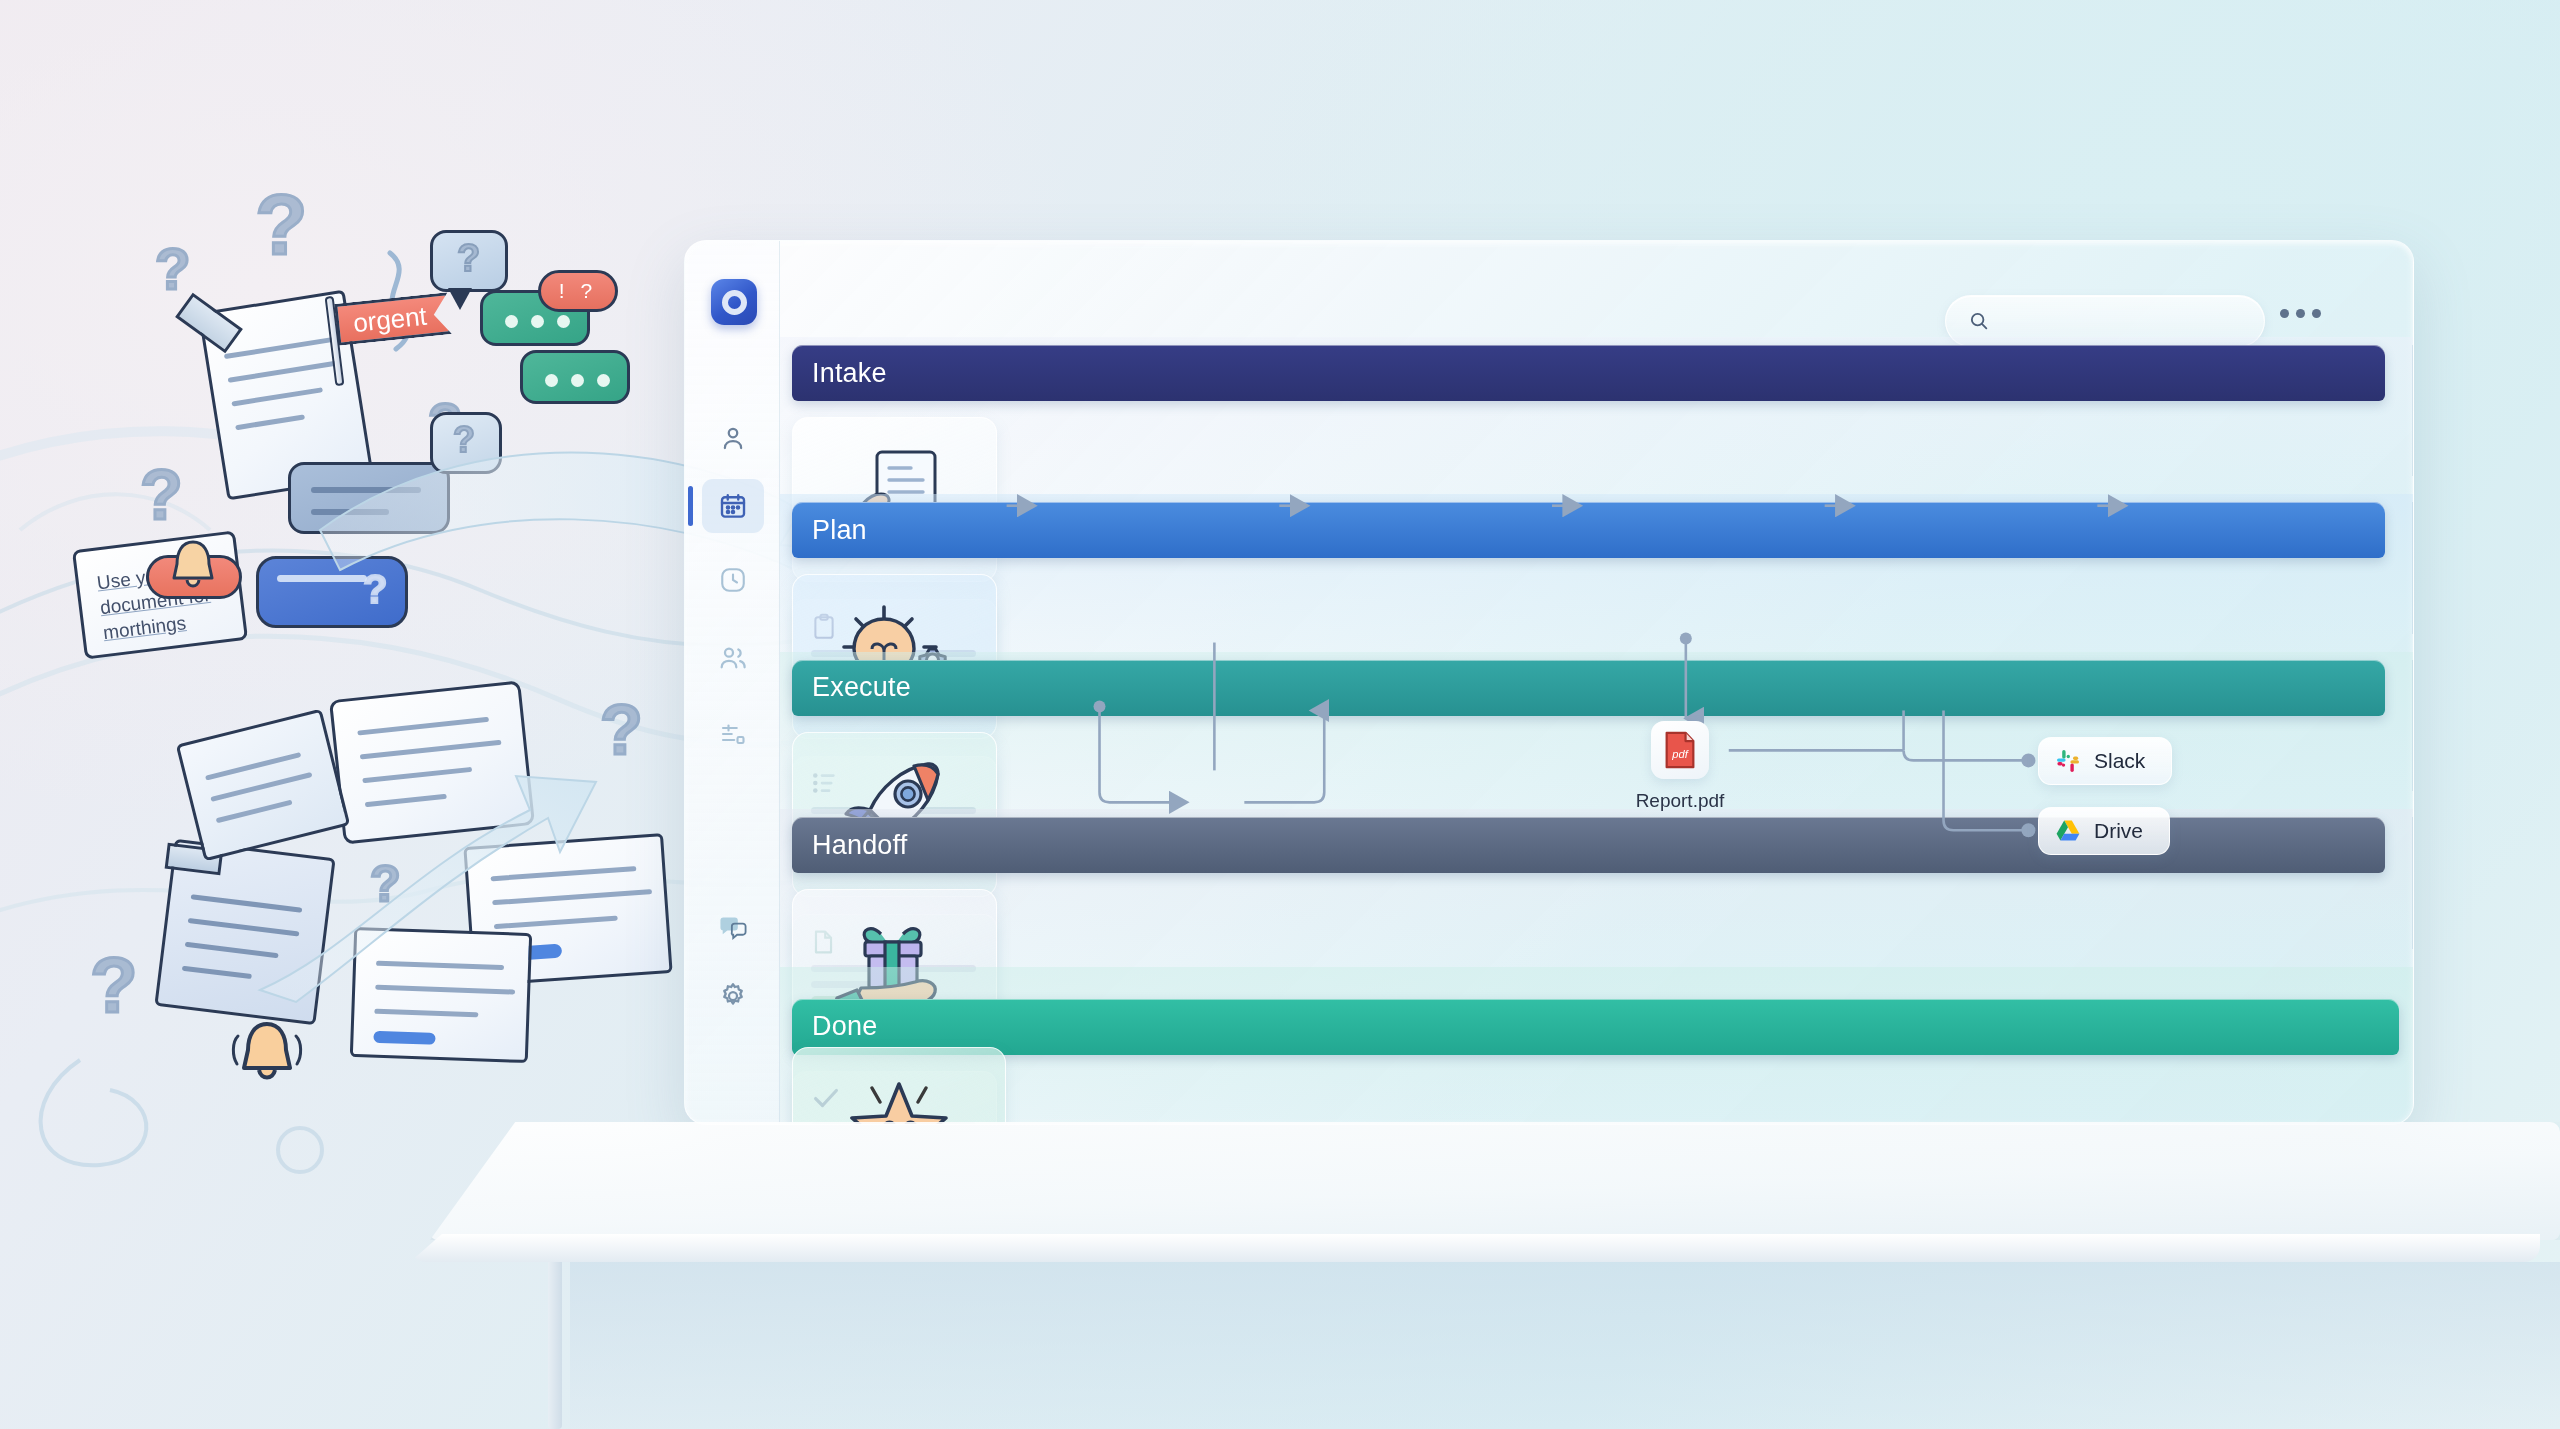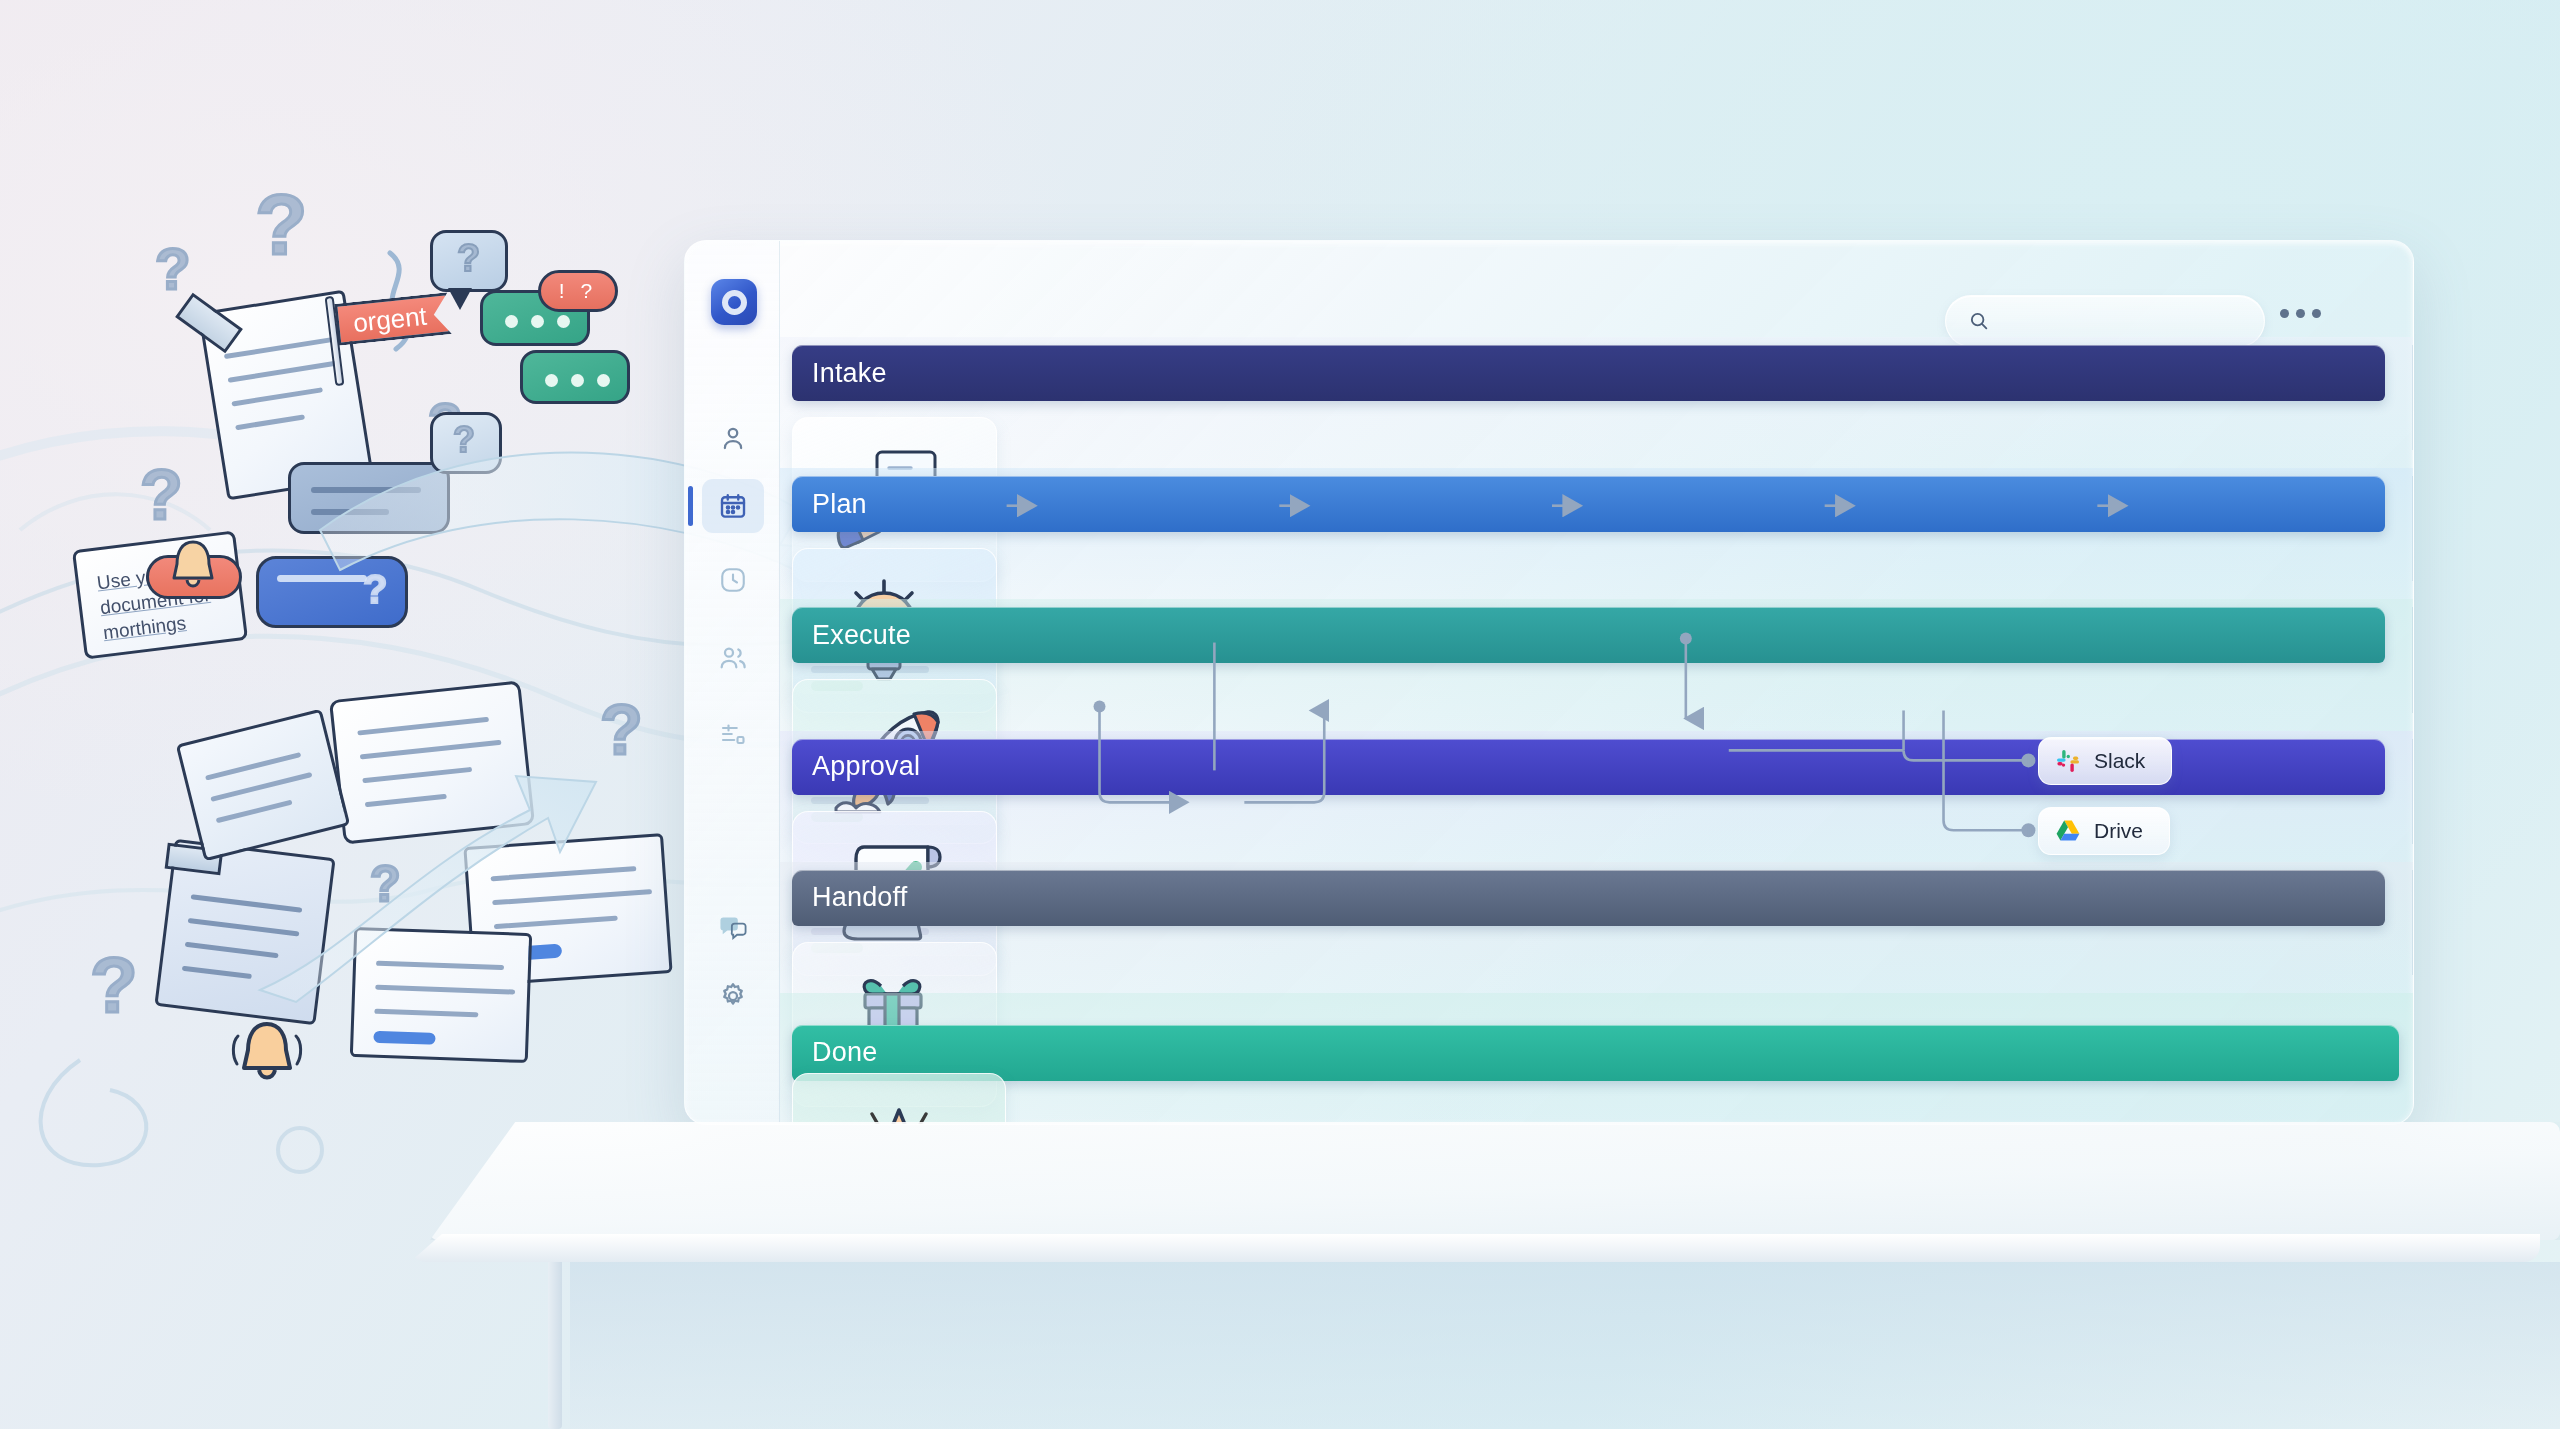--- a/index.html
+++ b/index.html
@@ -517,34 +517,20 @@
         <svg class="ic" width="25" height="28" viewBox="0 0 22 26" fill="none" stroke="#2e9183" stroke-width="2">
           <path d="M4 3.4h8.6L18 9v13.6H4z" stroke-linejoin="round"></path>
             <path d="M12.6 3.4V9H18"></path>
         </svg>
         <div class="bar b1"></div>
         <div class="bar b2"></div>
         <div class="bar green"></div>
       </div>
     </div>
 
-    <div class="column" style="background:linear-gradient(180deg,rgba(223,227,249,.48),rgba(226,232,250,.1));">
-      <div class="col-sep"></div>
-      <div class="col-header" style="background:linear-gradient(180deg,#4f4dd0,#3a39b4);">
-        <span>Approval</span>
-      </div>
-      <div class="hero-card" style="background:linear-gradient(160deg,rgba(238,240,253,.88),rgba(224,228,249,.55));">
-        <svg width="122" height="120" viewBox="0 0 122 120">
-          <path d="M30 14 C 24 14 22 20 22 26 L 22 88 L 84 88 C 90 88 94 82 94 76 L 94 14 Z" fill="#fbfdff" stroke="#2b3a55" stroke-width="3.4" stroke-linejoin="round"></path>
-          <path d="M94 14 C 102 14 106 18 106 24 C 106 30 102 34 94 34 Z" fill="#b9c4e6" stroke="#2b3a55" stroke-width="3.2" stroke-linejoin="round"></path>
-          <path d="M22 88 C 14 88 10 92 10 98 C 10 104 16 106 24 106 L 84 106 C 90 106 84 98 84 88 Z" fill="#c8d6e8" stroke="#2b3a55" stroke-width="3.2" stroke-linejoin="round"></path>
-          <path d="M36 52 L 52 68 L 82 34" fill="none" stroke="#55bf96" stroke-width="12" stroke-linecap="round" stroke-linejoin="round"></path>
-        </svg>
-      </div>
-    </div>
 
     <div class="column" style="background:linear-gradient(180deg,rgba(228,233,242,.5),rgba(232,237,245,.1));">
       <div class="col-sep"></div>
       <div class="col-header" style="background:linear-gradient(180deg,#6a7892,#4f5d75);">
         <span>Handoff</span>
       </div>
       <div class="hero-card" style="background:linear-gradient(160deg,rgba(244,247,251,.9),rgba(230,236,245,.55));">
         <svg width="128" height="120" viewBox="0 0 128 120">
           <path d="M50 22 C 40 12 30 18 34 26 C 37 32 48 32 56 30 M72 22 C 82 12 92 18 88 26 C 85 32 74 32 66 30" fill="#56c0ad" stroke="#2b3a55" stroke-width="3.2" stroke-linejoin="round"></path>
           <rect x="34" y="30" width="56" height="14" rx="2.5" fill="#bdb4ed" stroke="#2b3a55" stroke-width="3.2"></rect>
@@ -611,20 +597,30 @@
     <path d="M1045 510 H 1220" stroke="#93a6bf" stroke-width="2.6" fill="none"></path>
 
     <path d="M1220 470 V 510" stroke="#93a6bf" stroke-width="2.6" fill="none"></path>
     <path d="M1220 510 Q 1220 520 1230 520 H 1340" stroke="#93a6bf" stroke-width="2.6" fill="none"></path>
     <path d="M1260 470 V 580 Q 1260 590 1270 590 H 1340" stroke="#93a6bf" stroke-width="2.6" fill="none"></path>
     <circle cx="1345" cy="520" r="7" fill="#93a6bf"></circle>
     <circle cx="1345" cy="590" r="7" fill="#93a6bf"></circle>
   </svg>
 
 
+  <div class="artifact" style="left:915px;top:480px;width:160px;">
+    <div class="tile">
+      <svg width="34" height="40" viewBox="0 0 30 36">
+        <path d="M3 2.5h17L27 10v23.5H3z" fill="#e8554b" stroke="#a8332c" stroke-width="2" stroke-linejoin="round"></path>
+        <path d="M20 2.5V10h7" fill="#f8d7d4" stroke="#a8332c" stroke-width="2" stroke-linejoin="round"></path>
+        <text x="15" y="25" font-size="10" font-family="Liberation Sans, sans-serif" fill="#fff" text-anchor="middle" font-style="italic">pdf</text>
+      </svg>
+    </div>
+    <div class="cap">Report.pdf</div>
+  </div>
 
   <div class="chip" style="left:1353px;top:496px;">
     <svg width="26" height="26" viewBox="0 0 26 26">
       <rect x="2" y="10.4" width="8.6" height="3.4" rx="1.7" fill="#36c5f0"></rect>
       <rect x="7.2" y="2" width="3.4" height="8.6" rx="1.7" fill="#2eb67d"></rect>
       <rect x="15.4" y="12.2" width="8.6" height="3.4" rx="1.7" fill="#ecb22e"></rect>
       <rect x="15.4" y="15.4" width="3.4" height="8.6" rx="1.7" fill="#e01e5a"></rect>
       <rect x="11.6" y="6.8" width="3.4" height="3.4" rx="1.7" fill="#2eb67d"></rect>
       <rect x="6.8" y="15.4" width="3.4" height="3.4" rx="1.7" fill="#e01e5a"></rect>
       <rect x="2.4" y="14" width="5.2" height="3.4" rx="1.7" fill="#e01e5a"></rect>

